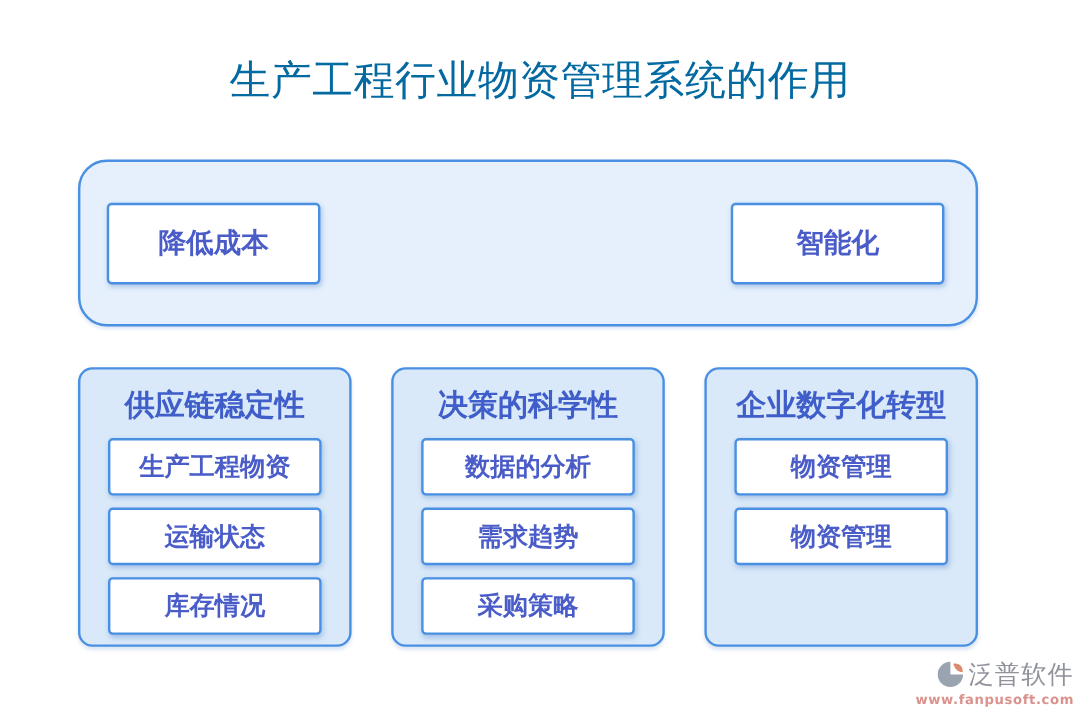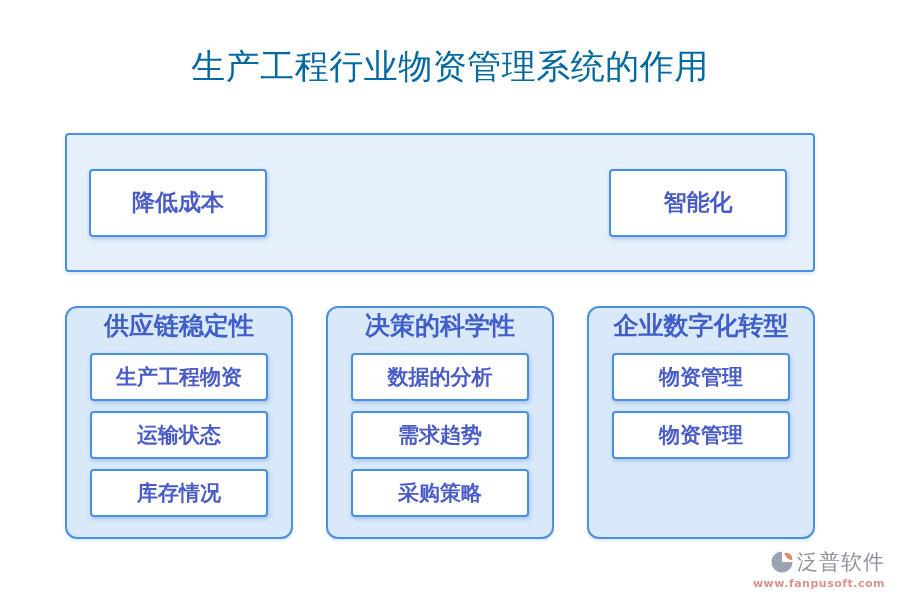--- a/index.html
+++ b/index.html
@@ -31,21 +31,21 @@
   }
   .top-panel {
     position: absolute;
     left: 65px;
     top: 133px;
     width: 750px;
     height: 139px;
     box-sizing: border-box;
     background: #e5f0fc;
     border: 2px solid #4a90e2;
-    border-radius: 4px;
+    border-radius: 24px;
     display: flex;
     align-items: center;
     justify-content: space-between;
     padding: 0 26px 0 22px;
     box-shadow: 0 2px 3px rgba(120,160,215,0.25);
   }
   .box {
     background: #ffffff;
     border: 2px solid #4a90e2;
     border-radius: 4px;
@@ -81,34 +81,35 @@
   .col {
     width: 228px;
     height: 233px;
     box-sizing: border-box;
     background: #d9e9f9;
     border: 2px solid #4a90e2;
     border-radius: 12px;
     display: flex;
     flex-direction: column;
     align-items: center;
+    padding-top: 12px;
     box-shadow: 0 2px 3px rgba(120,160,215,0.25);
     text-align: center;
   }
   .col-heading {
     margin: 0;
     font-size: 25px;
     font-weight: bold;
     color: #3f5ec9;
     line-height: 35px;
     white-space: nowrap;
   }
   .footer {
     position: absolute;
-    right: 15px;
+    right: 5px;
     bottom: 10px;
     text-align: center;
   }
   .footer-row {
     display: flex;
     align-items: center;
     justify-content: flex-end;
     gap: 2px;
   }
   .logo-icon {

